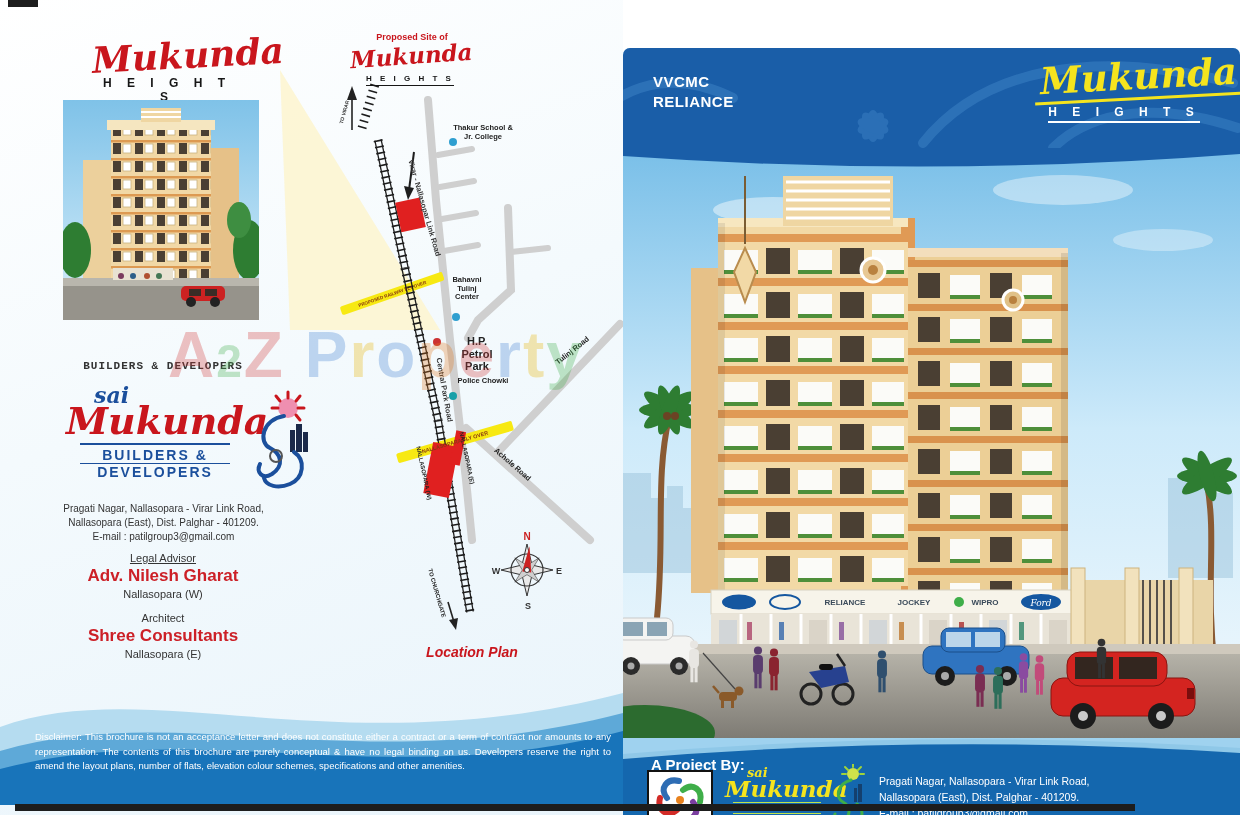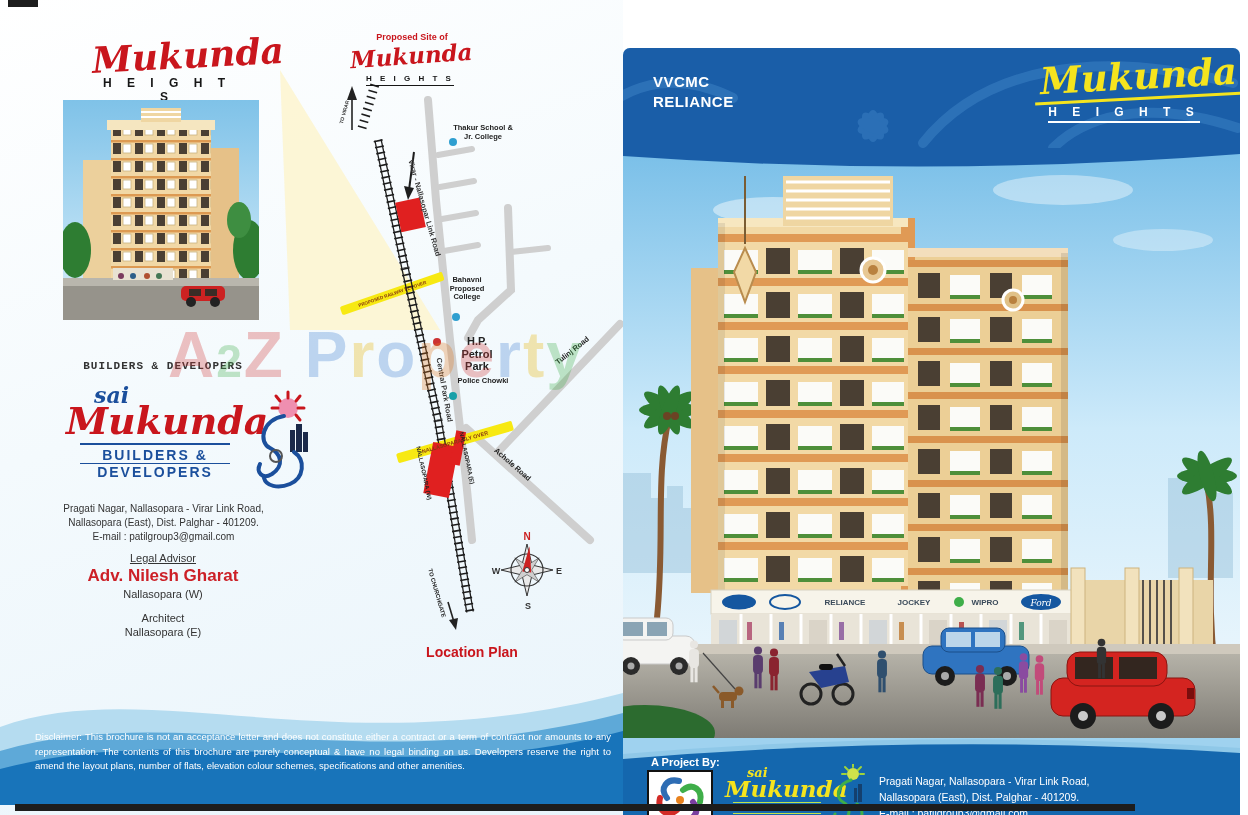--- a/index.html
+++ b/index.html
@@ -117,20 +117,21 @@
     </div>
 
     <div class="abs ctr" style="left:48px;top:552px;width:230px;">
       <div style="font-size:11px;color:#333;text-decoration:underline;">Legal Advisor</div>
       <div style="font-size:17px;font-weight:bold;color:#cc2027;margin-top:2px;">Adv. Nilesh Gharat</div>
       <div style="font-size:11px;color:#333;margin-top:2px;">Nallasopara (W)</div>
     </div>
 
     <div class="abs ctr" style="left:48px;top:612px;width:230px;">
       <div style="font-size:11px;color:#333;">Architect</div>
+      <div style="font-size:17px;font-weight:bold;color:#cc2027;margin-top:2px;">Shree Consultants</div>
       <div style="font-size:11px;color:#333;margin-top:2px;">Nallasopara (E)</div>
     </div>
 
     <svg class="abs" style="left:0;top:0;z-index:3;pointer-events:none;" width="623" height="815" viewBox="0 0 623 815">
       <polygon points="280,70 440,330 290,330" fill="#fdf4cf" opacity="0.85"></polygon>
 
       <g stroke="#cfcfcf" stroke-linecap="round" fill="none">
         <polyline points="428,100 436,200 444,280 450,340 458,410 466,480 472,540" stroke-width="8"></polyline>
         <line x1="438" y1="155" x2="472" y2="149" stroke-width="6"></line>
         <line x1="440" y1="187" x2="474" y2="181" stroke-width="6"></line>
@@ -215,29 +216,29 @@
     <div class="maplabel" style="left:350px;top:44px;width:120px;">
       <div class="script" style="font-size:23px;color:#c9161d;transform:rotate(-4deg);">Mukunda</div>
       <span class="heights-line" style="font-size:8px;letter-spacing:3px;border-bottom-width:1.5px;">H E I G H T S</span>
     </div>
     <div class="maplabel" style="left:446px;top:124px;width:74px;font-size:7.5px;">
       <div>Thakur School &amp;</div>
       <div>Jr. College</div>
     </div>
     <div class="maplabel" style="left:442px;top:276px;width:50px;font-size:7.5px;">
       <div>Bahavni</div>
-      <div>Proposed</div>
-      <div>College</div>
+      <div>Tulinj</div>
+      <div>Center</div>
     </div>
     <div class="maplabel" style="left:448px;top:335px;width:58px;font-size:11px;">
       <div>H.P.</div>
       <div>Petrol Park</div>
     </div>
     <div class="maplabel" style="left:450px;top:377px;width:66px;font-size:7.5px;">Police Chowki</div>
-    <div class="maplabel" style="left:402px;top:644px;width:140px;font-size:14px;color:#c9161d;">Location Plan</div>
+    <div class="maplabel" style="left:402px;top:644px;width:140px;font-size:14px;color:#c9161d;font-style:italic;">Location Plan</div>
 
     <svg class="abs" style="left:0;top:655px;" width="623" height="150" viewBox="0 0 623 150">
       <path d="M0,72 C150,18 340,112 623,38 L623,150 L0,150 Z" fill="#b5dcf0"></path>
       <path d="M0,96 C180,44 360,126 623,58 L623,150 L0,150 Z" fill="#5ea9d8"></path>
       <path d="M0,114 C200,62 390,138 623,76 L623,150 L0,150 Z" fill="#1874ba"></path>
     </svg>
     <div class="abs wave-txt" style="left:35px;top:730px;width:576px;font-size:9.5px;line-height:1.55;text-align:justify;z-index:6;">Disclaimer: This brochure is not an acceptance letter and does not constitute either a contract or a term of contract nor amounts to any representation. The contents of this brochure are purely conceptual &amp; have no legal binding on us. Developers reserve the right to amend the layout plans, number of flats, elevation colour schemes, specifications and other amenities.</div>
   </div>
 
   <div class="right-panel">
@@ -493,21 +494,21 @@
           <line x1="80" y1="505" x2="112" y2="541" stroke="#444" stroke-width="1.2"></line>
         </g>
       </g>
     </svg>
 
     <div class="rp-footer">
       <svg class="abs" style="left:0;top:0;" width="617" height="109" viewBox="0 0 617 109">
         <path d="M0,16 Q308,-10 617,10 L617,109 L0,109 Z" fill="#8fc8e8"></path>
         <path d="M0,21 Q308,-5 617,15 L617,109 L0,109 Z" fill="#1467ae"></path>
       </svg>
-      <div class="abs" style="left:28px;top:18px;color:#fff;font-size:11px;font-weight:bold;">A Project By:</div>
+      <div class="abs" style="left:28px;top:18px;color:#fff;font-size:15px;font-weight:bold;">A Project By:</div>
 
       <div class="abs" style="left:24px;top:32px;width:66px;height:72px;background:#fff;border:2px solid #111;box-sizing:border-box;">
         <svg width="62" height="54" viewBox="0 0 62 54">
           <g fill="none" stroke-width="6" stroke-linecap="round">
             <path d="M18,26 C10,16 18,6 30,9" stroke="#2e6db4"></path>
             <path d="M34,18 C44,10 54,18 51,30" stroke="#3fae49"></path>
             <path d="M44,30 C52,40 44,50 32,47" stroke="#7b3fa0"></path>
             <path d="M28,38 C18,46 8,38 11,26" stroke="#d22b27"></path>
           </g>
           <circle cx="31" cy="28" r="4" fill="#e8821e"></circle>

